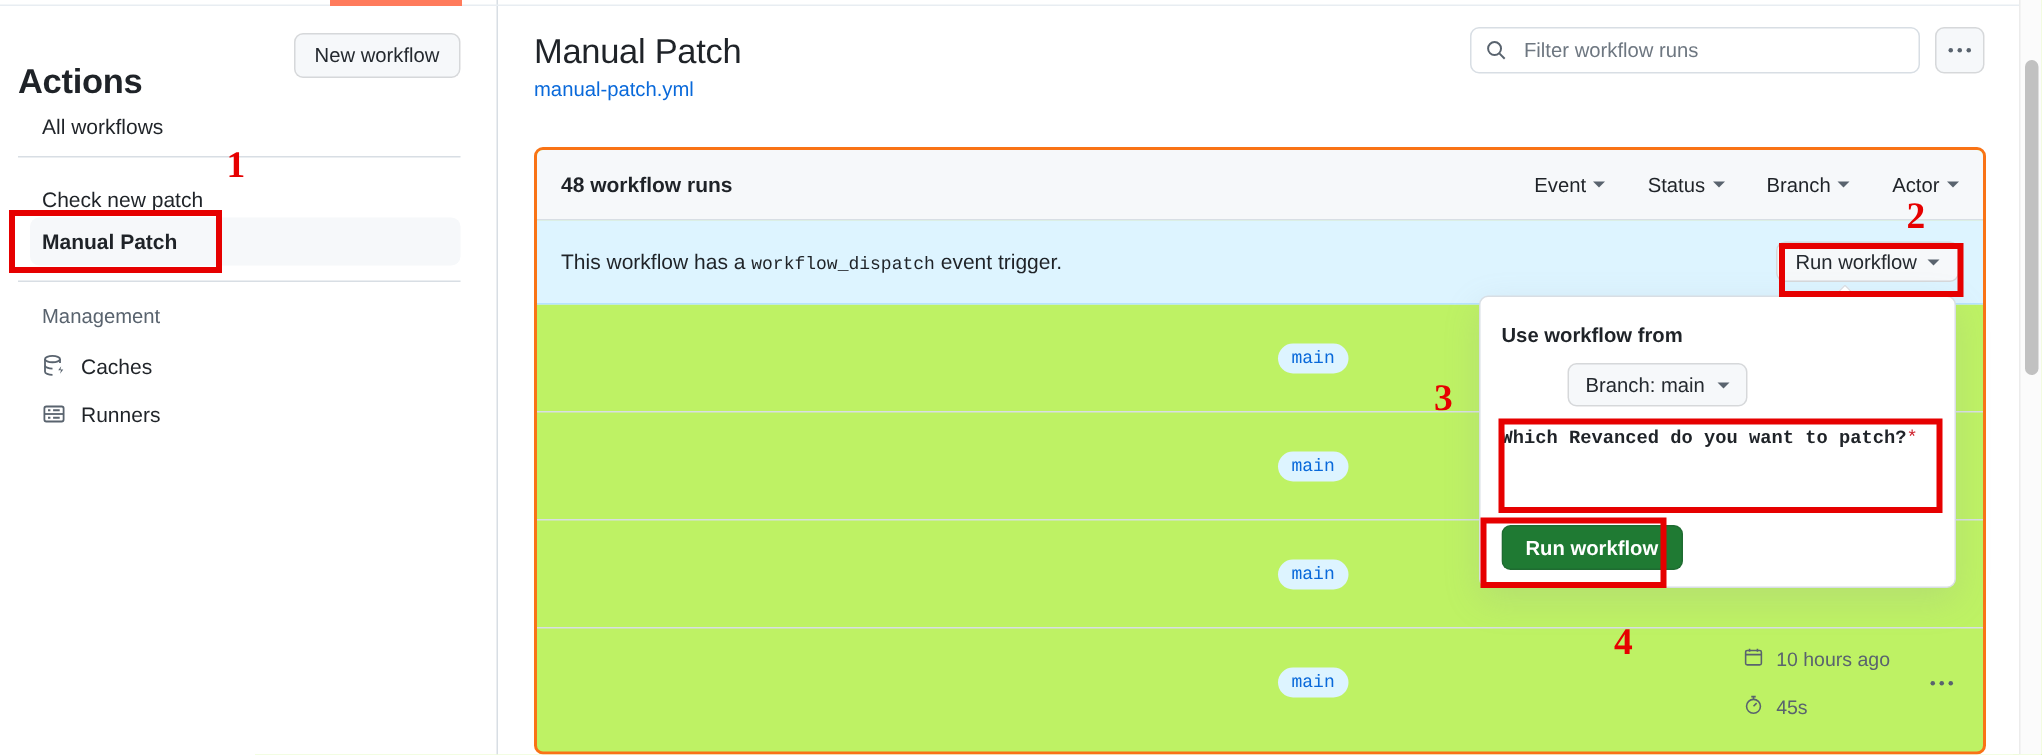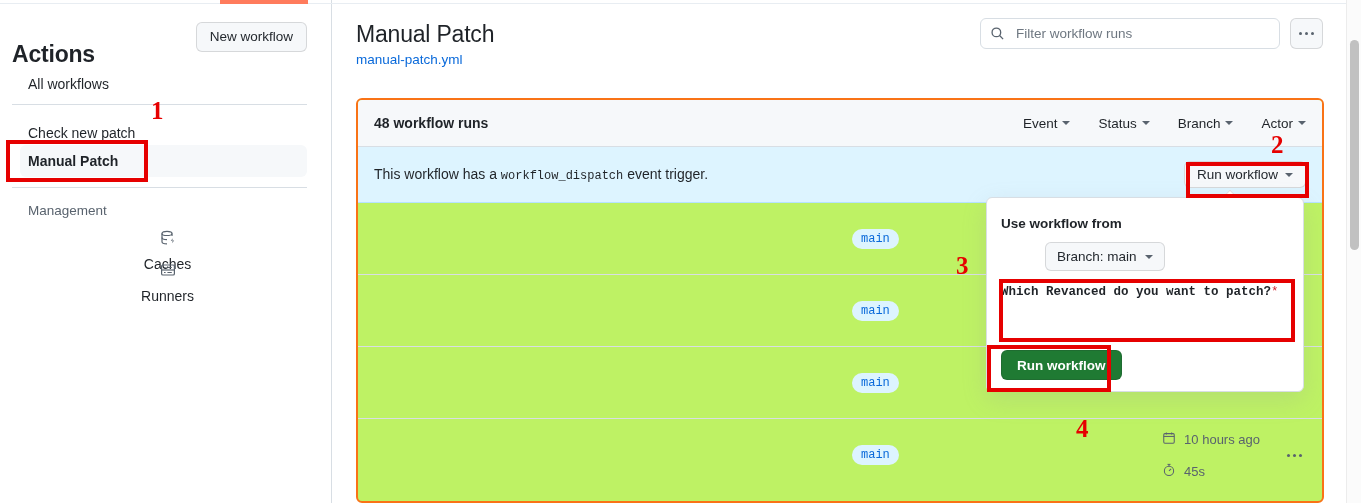--- a/index.html
+++ b/index.html
@@ -66,21 +66,21 @@
   }
   .sb-rule.r1 { top: 104px; }
   .sb-rule.r2 { top: 187px; }
   .sb-sect-title {
     position: absolute; left: 28px; top: 203px;
     font-size: 13.5px; color: #59636e; font-weight: 400;
   }
   .sb-mgmt {
     position: absolute; left: 28px; width: 279px; height: 28px;
     display: flex; align-items: center; gap: 10px;
-    font-size: 14px; color: #1F2328; cursor: pointer; flex-direction: column;
+    font-size: 14px; color: #1F2328; cursor: pointer;
   }
   .sb-mgmt.caches { top: 230px; }
   .sb-mgmt.runners { top: 262px; }
   .ico { width: 16px; height: 16px; display: inline-block; flex: 0 0 16px;
          color: #59636e; }
   .ico svg { display: block; }
 
   
   .main {
     position: absolute; left: 332px; top: 0; width: 1010px; height: 503px;

